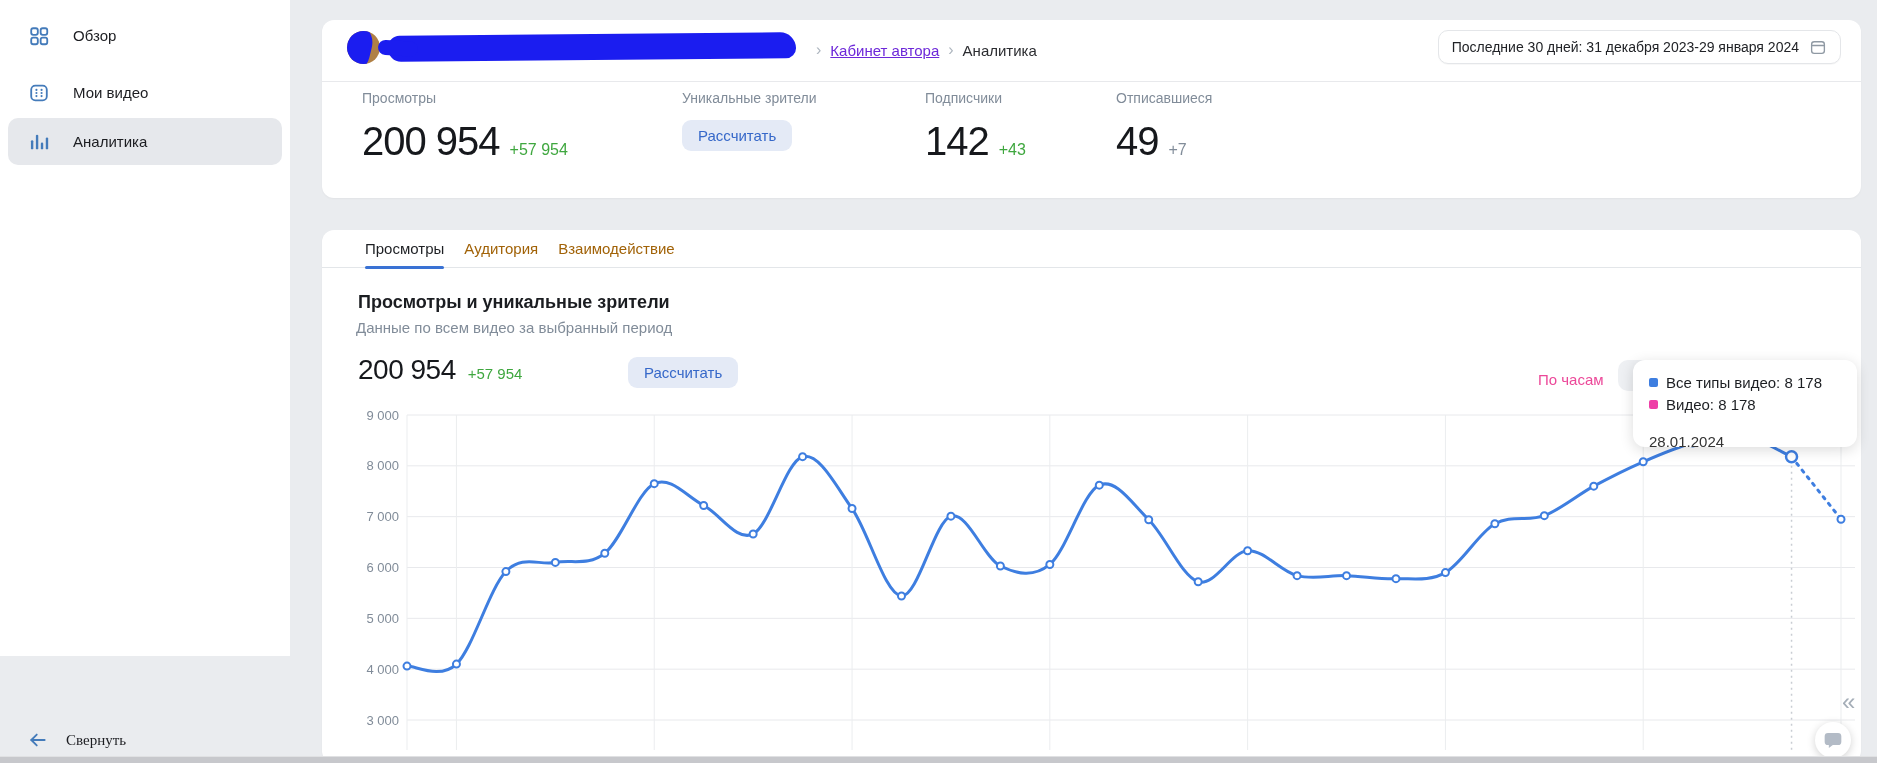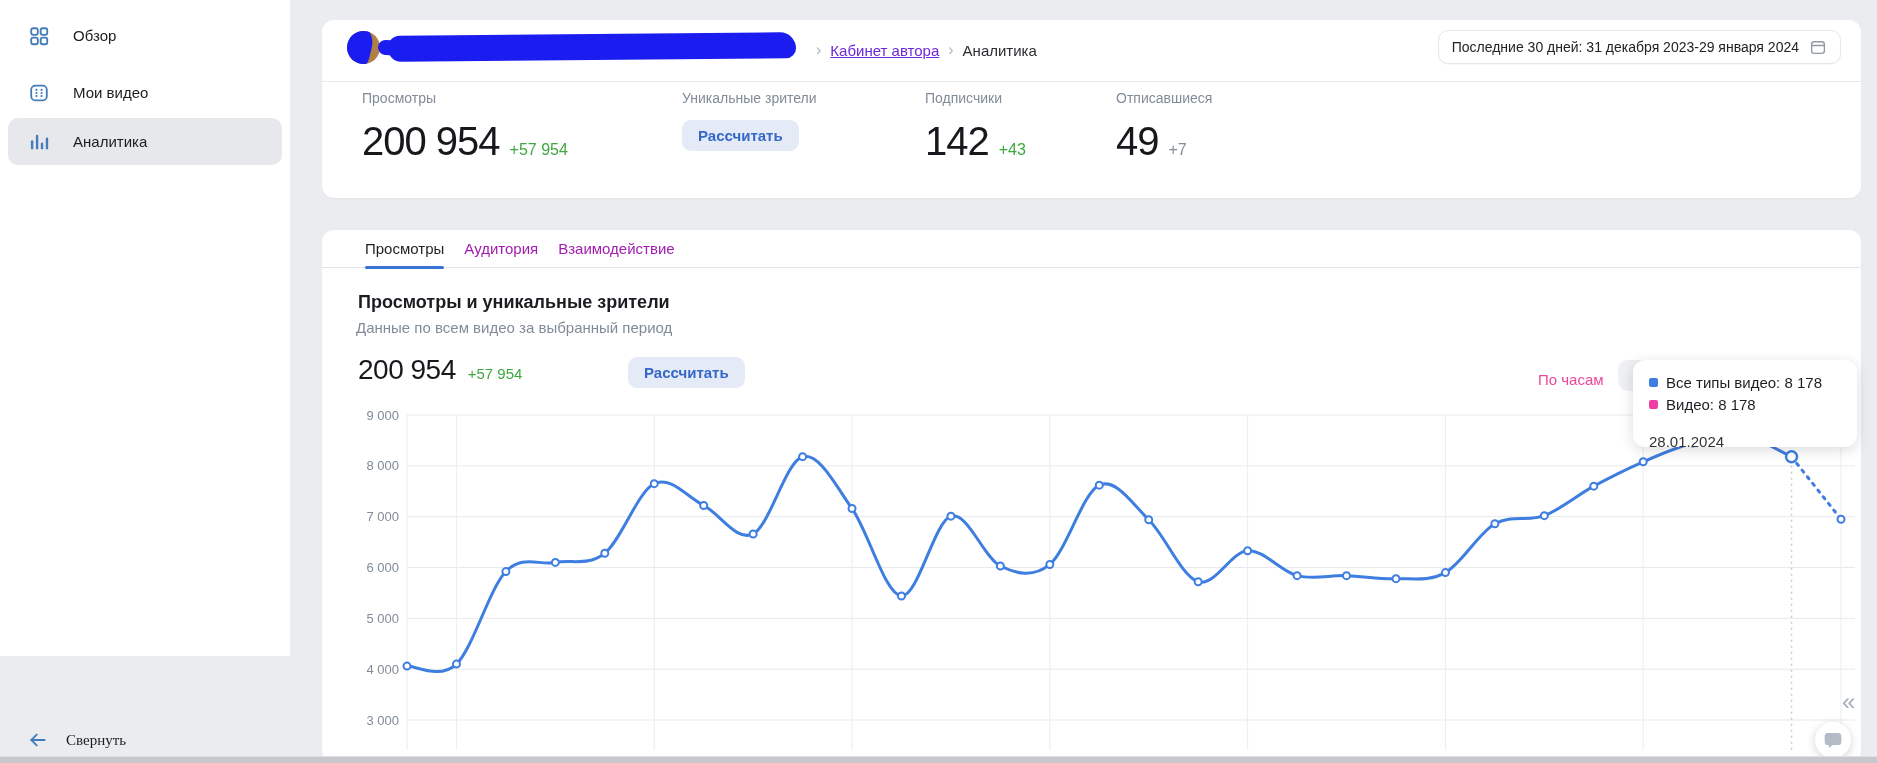--- a/index.html
+++ b/index.html
@@ -36,26 +36,26 @@
 
   
   .stat{position:absolute;top:70px;}
   .stat-views{left:40px;} .stat-unique{left:360px;} .stat-subs{left:603px;} .stat-unsubs{left:794px;}
   .stat-label{font-size:14px;color:#818c99;margin-bottom:13px;}
   .stat-valrow{display:flex;align-items:baseline;gap:10px;}
   .stat-value{font-size:40px;font-weight:500;color:#16181c;letter-spacing:-1px;line-height:44px;}
   .delta{font-size:16px;font-weight:500;}
   .delta-green{color:#3fa73f;}
   .delta-gray{color:#818c99;}
-  .calc-btn{display:inline-flex;align-items:center;height:31px;padding:0 16px;background:#e4eaf6;border:none;border-radius:9px;color:#3668c9;font-size:15px;font-weight:700;font-family:inherit;cursor:pointer;}
+  .calc-btn{display:inline-flex;align-items:center;height:31px;padding:0 16px;background:#e4eaf6;border:none;border-radius:9px;color:#3668c9;font-size:15px;font-weight:400;font-family:inherit;cursor:pointer;}
   .stat .calc-btn{margin-top:1px;}
 
   
   .tabs-row{position:absolute;left:0;right:0;top:0;height:38px;border-bottom:1px solid #e3e6e9;display:flex;align-items:center;padding-left:43px;gap:20px;box-sizing:border-box;}
-  .tab{position:relative;height:38px;display:flex;align-items:center;font-size:15px;font-weight:500;color:#a21caf;cursor:pointer;}
+  .tab{position:relative;height:38px;display:flex;align-items:center;font-size:15px;font-weight:500;color:#a16207;cursor:pointer;}
   .tab.active{color:#1d1f23;}
   .tab.active:after{content:'';position:absolute;left:0;right:0;bottom:-1px;height:3px;border-radius:2px;background:#3a72d4;}
 
   
   .sec-title{position:absolute;left:36px;top:62px;font-size:18px;font-weight:600;color:#1b1d21;}
   .sec-subtitle{position:absolute;left:34px;top:89px;font-size:15px;color:#818c99;}
   .big-row{position:absolute;left:36px;top:124px;display:flex;align-items:baseline;gap:12px;}
   .big-num{font-size:28px;font-weight:500;color:#16181c;letter-spacing:-0.5px;}
   .big-delta{font-size:15px;font-weight:500;color:#3fa73f;}
   .sec-calc{position:absolute;left:306px;top:127px;}

